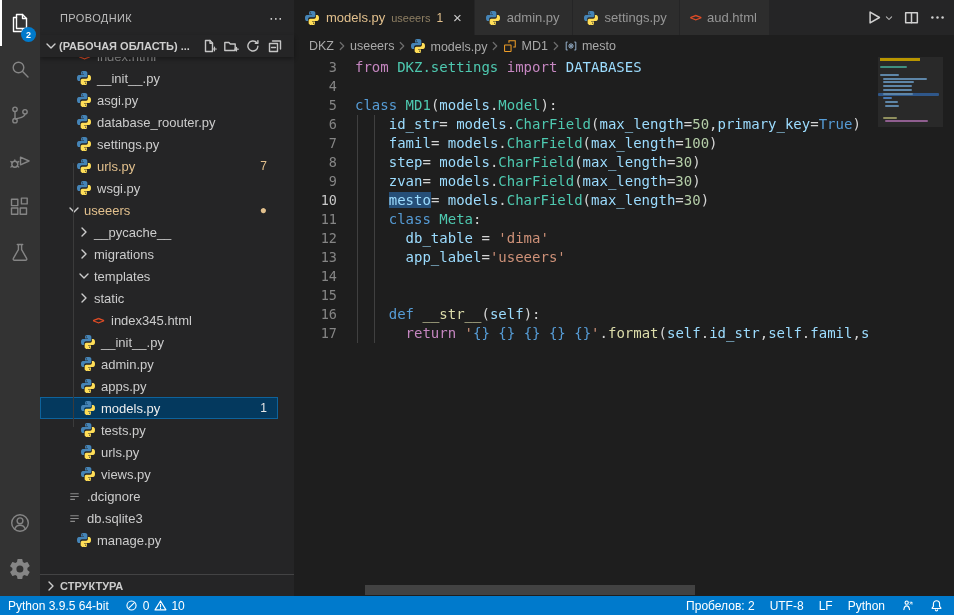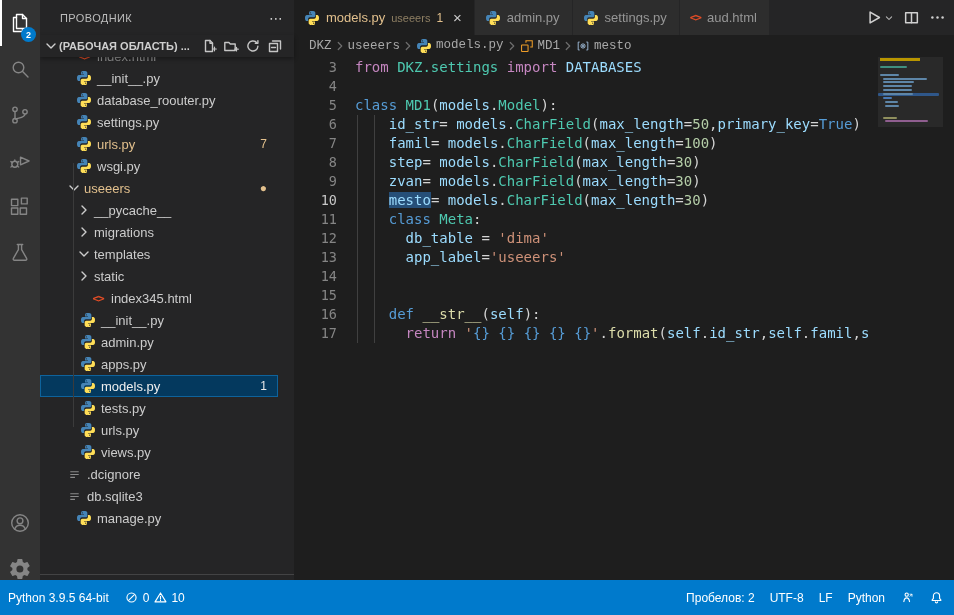--- a/index.html
+++ b/index.html
@@ -46,40 +46,40 @@
   .tab{height:35px;display:flex;align-items:center;gap:6px;padding:0 12px 0 10px;background:#2d2d2d;
        font-size:13px;color:#969696;border-right:1px solid #252526;cursor:pointer;}
   .tab.active{background:#1e1e1e;color:#e2c08d;}
   .tab .desc{font-size:11px;color:#8e7f63;}
   .tab .tbadge{color:#e2c08d;font-size:12px;}
   .tab .close{color:#cccccc;margin-left:4px;font-size:15px;line-height:1;cursor:pointer;}
   #editor-actions{position:absolute;right:6px;top:0;height:35px;display:flex;align-items:center;gap:4px;color:#d0d0d0;}
   #editor-actions .ic{width:22px;height:22px;cursor:pointer;}
   #editor-actions .ic.narrow{width:14px;margin-left:-6px;color:#bbbbbb;}
   #breadcrumbs{height:22px;display:flex;align-items:center;font-size:12.5px;color:#a9a9a9;padding-left:15px;background:#1e1e1e;}
-  .bc-item{display:flex;align-items:flex-start;gap:4px;cursor:pointer;font-family:Liberation Mono, monospace;}
+  .bc-item{display:flex;align-items:flex-end;gap:4px;cursor:pointer;}
   .bc-sep{width:14px;height:14px;color:#6e6e6e;margin:0 1px;}
   #code{position:absolute;top:58px;left:0;right:76px;font-family:"DejaVu Sans Mono","Liberation Mono",monospace;
         font-size:14px;line-height:19px;white-space:pre;overflow:hidden;}
   .codeline{display:flex;height:19px;}
   .ln{width:43px;text-align:right;color:#858585;flex:none;font-size:13.5px;}
   .lc{margin-left:18px;}
   .ln.cur{color:#c6c6c6;}
   .tk-kw{color:#569cd6;} .tk-kwc{color:#c586c0;margin-top:28px;} .tk-ty{color:#4ec9b0;} .tk-fn{color:#dcdcaa;}
   .tk-v{color:#9cdcfe;} .tk-n{color:#b5cea8;} .tk-s{color:#ce9178;text-align:center;} .tk-p{color:#d4d4d4;} .tk-b{color:#569cd6;}
   .tk-sel{background:#264f78;}
   .guide{position:absolute;width:1px;background:#404040;top:115px;height:228px;}
   #guide1{left:63px;} #guide2{left:80px;}
   #minimap{position:absolute;top:57px;right:11px;width:65px;height:530px;background:#1e1e1e;}
   .mm-slider{position:absolute;left:0;top:0;width:100%;height:70px;background:rgba(121,121,121,.12);}
   .mstripe{position:absolute;height:2px;border-radius:1px;}
   #hscroll{position:absolute;left:71px;bottom:1px;width:330px;height:10px;background:rgba(121,121,121,.4);}
 
   
-  #statusbar{position:absolute;left:0;bottom:0;width:954px;height:35px;background:#007acc;color:#ffffff;
+  #statusbar{position:absolute;left:0;bottom:0;width:954px;height:19px;background:#007acc;color:#ffffff;
              display:flex;align-items:center;font-size:12px;z-index:6;}
   .sb-left{display:flex;gap:16px;padding-left:8px;align-items:center;}
   .sb-right{margin-left:auto;display:flex;gap:15px;padding-right:11px;align-items:center;}
   .sb-item{display:flex;align-items:center;gap:4px;cursor:pointer;white-space:nowrap;}
   .sb-item .ic{width:14px;height:14px;}
 </style>
 </head>
 <body>
 
 <div id="activitybar">
@@ -231,20 +231,29 @@
         </div>
       </div>
       <div class="row i2">
         <span class="ic ticon">
           <svg viewBox="0 0 16 16" width="16" height="16">
             <path fill="#4584b6" d="M7.9 1C4.8 1 5 2.35 5 2.35V4.4h3v.65H3.2S1 4.8 1 8c0 3.2 1.95 3.1 1.95 3.1H4.1V9.35S4 7.3 6.1 7.3h3.3s1.95.05 1.95-1.9V2.95S11.65 1 7.9 1zM6.25 2.15a.62.62 0 110 1.24.62.62 0 010-1.24z"></path>
             <path fill="#ffde57" d="M8.1 15c3.1 0 2.9-1.35 2.9-1.35V11.6H8v-.65h4.8S15 11.2 15 8c0-3.2-1.95-3.1-1.95-3.1H11.9v1.75s.1 2.05-2 2.05H6.6s-1.95-.05-1.95 1.9v2.45S4.35 15 8.1 15zm1.65-1.15a.62.62 0 110-1.24.62.62 0 010 1.24z"></path>
           </svg>
         </span>
         <span>__init__.py</span>
+      </div>
+      <div class="row i2">
+        <span class="ic ticon">
+          <svg viewBox="0 0 16 16" width="16" height="16">
+            <path fill="#4584b6" d="M7.9 1C4.8 1 5 2.35 5 2.35V4.4h3v.65H3.2S1 4.8 1 8c0 3.2 1.95 3.1 1.95 3.1H4.1V9.35S4 7.3 6.1 7.3h3.3s1.95.05 1.95-1.9V2.95S11.65 1 7.9 1zM6.25 2.15a.62.62 0 110 1.24.62.62 0 010-1.24z"></path>
+            <path fill="#ffde57" d="M8.1 15c3.1 0 2.9-1.35 2.9-1.35V11.6H8v-.65h4.8S15 11.2 15 8c0-3.2-1.95-3.1-1.95-3.1H11.9v1.75s.1 2.05-2 2.05H6.6s-1.95-.05-1.95 1.9v2.45S4.35 15 8.1 15zm1.65-1.15a.62.62 0 110-1.24.62.62 0 010 1.24z"></path>
+          </svg>
+        </span>
+        <span>asgi.py</span>
       </div>
       <div class="row i2">
         <span class="ic ticon">
           <svg viewBox="0 0 16 16" width="16" height="16">
             <path fill="#4584b6" d="M7.9 1C4.8 1 5 2.35 5 2.35V4.4h3v.65H3.2S1 4.8 1 8c0 3.2 1.95 3.1 1.95 3.1H4.1V9.35S4 7.3 6.1 7.3h3.3s1.95.05 1.95-1.9V2.95S11.65 1 7.9 1zM6.25 2.15a.62.62 0 110 1.24.62.62 0 010-1.24z"></path>
             <path fill="#ffde57" d="M8.1 15c3.1 0 2.9-1.35 2.9-1.35V11.6H8v-.65h4.8S15 11.2 15 8c0-3.2-1.95-3.1-1.95-3.1H11.9v1.75s.1 2.05-2 2.05H6.6s-1.95-.05-1.95 1.9v2.45S4.35 15 8.1 15zm1.65-1.15a.62.62 0 110-1.24.62.62 0 010 1.24z"></path>
           </svg>
         </span>
         <span>database_roouter.py</span>
       </div>

